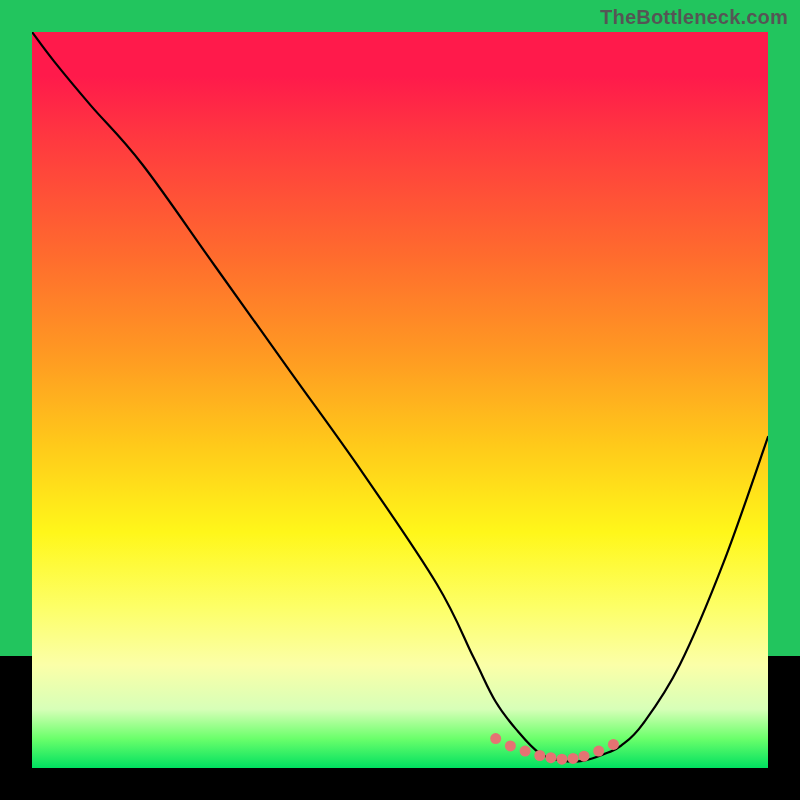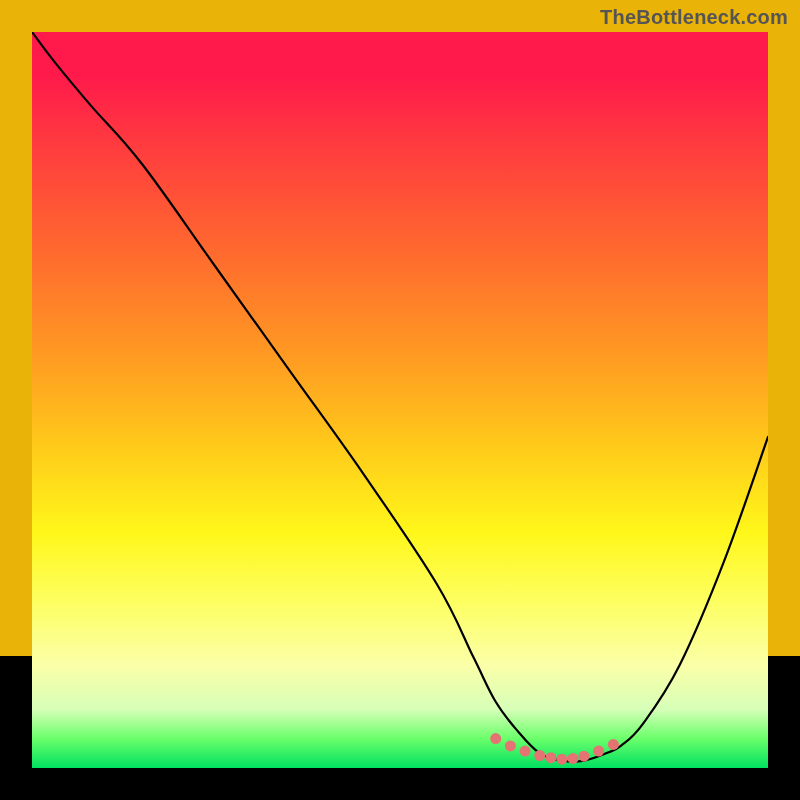--- a/index.html
+++ b/index.html
@@ -8,21 +8,21 @@
     width: 800px;
     height: 800px;
     background: #000;
     overflow: hidden;
     font-family: Arial, Helvetica, sans-serif;
   }
   .frame {
     position: relative;
     width: 800px;
     height: 656px;
-    background: #eab308;
+    background: #22c55e;
   }
   .watermark {
     position: absolute;
     top: 6px;
     right: 12px;
     color: #555;
     font-size: 20px;
     font-weight: 600;
     letter-spacing: 0.2px;
     z-index: 5;

